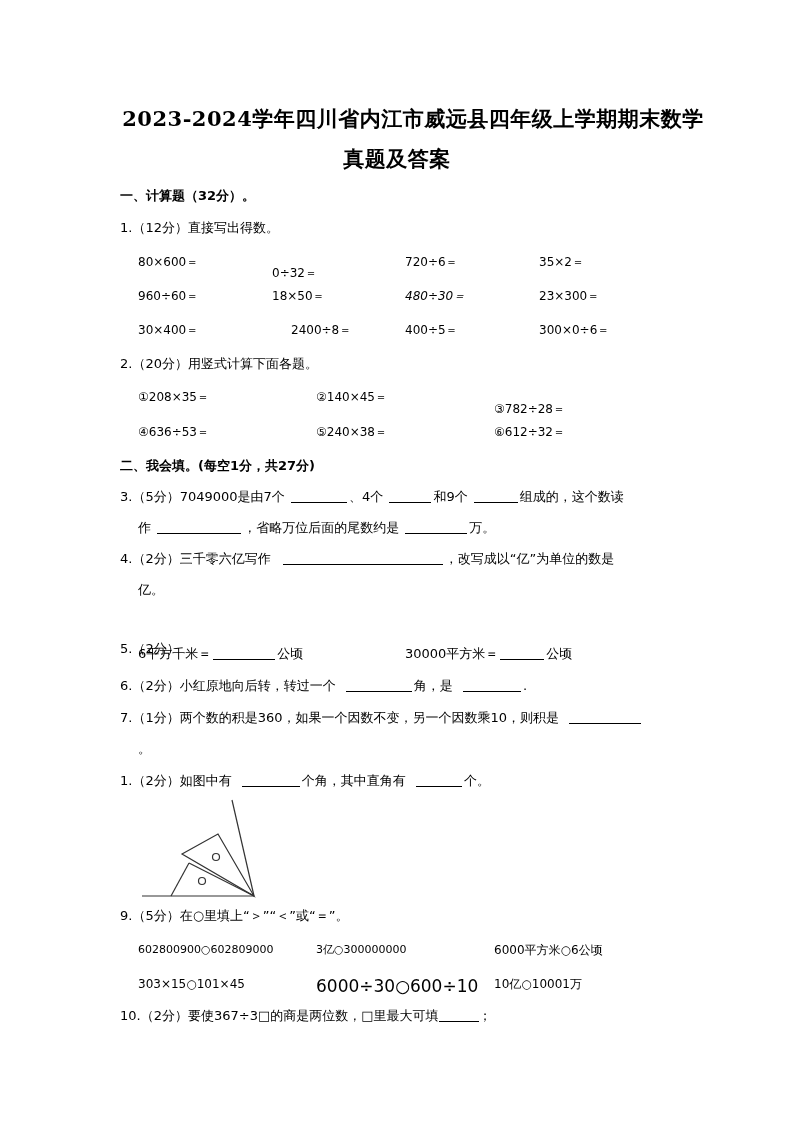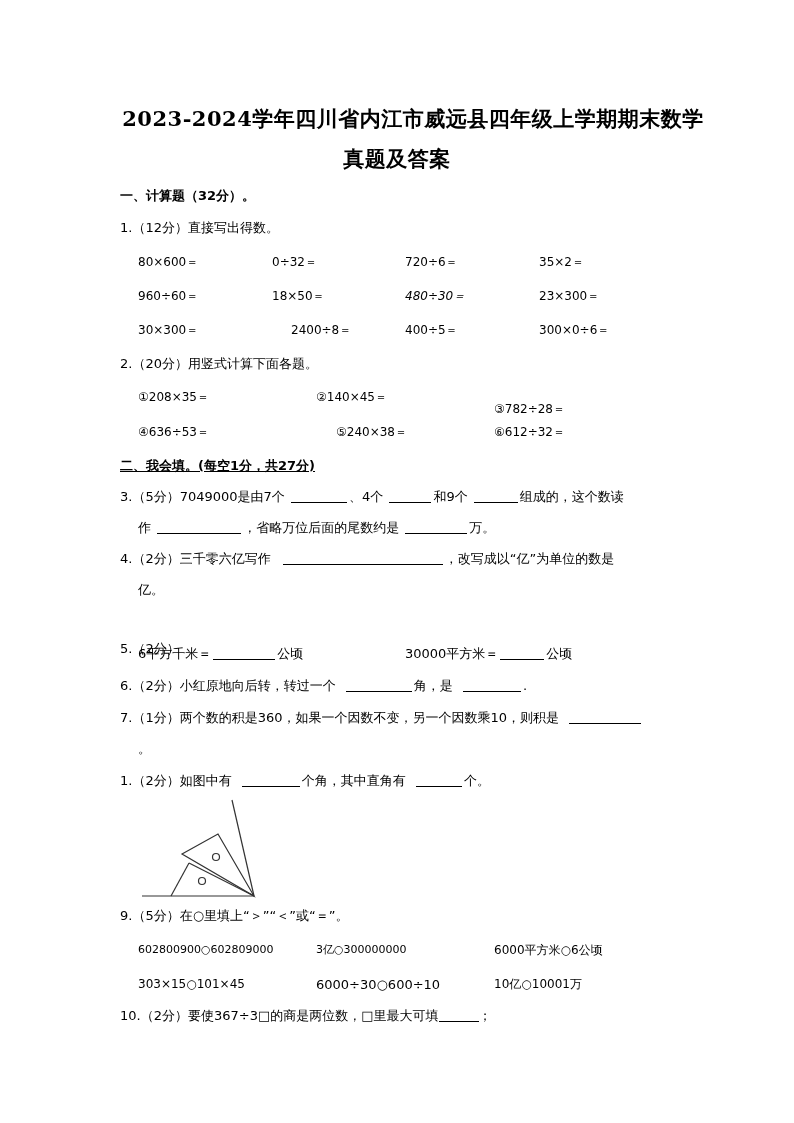--- a/index.html
+++ b/index.html
@@ -16,46 +16,46 @@
 <body>
 
 <div class="abs title" style="top:108px;padding-left:16px;">2023-2024学年四川省内江市威远县四年级上学期期末数学</div>
 <div class="abs title" style="top:148px;">真题及答案</div>
 
 <div class="abs sec" style="top:189px;text-align:right;">一、计算题（32分）。</div>
 <div class="abs q" style="top:221px;">1.（12分）直接写出得数。</div>
 
 <div>
   <div class="abs item" style="top:256px; left:138px;">80×600＝</div>
-  <div class="abs item" style="top:256px; left:272px;">0÷32＝</div>
+  <div class="abs item" style="top:267px; left:272px;">0÷32＝</div>
   <div class="abs item" style="top:256px; left:405px;">720÷6＝</div>
   <div class="abs item" style="top:256px; left:539px;">35×2＝</div>
 
   <div class="abs item" style="top:290px; left:138px;">960÷60＝</div>
   <div class="abs item" style="top:290px; left:272px;">18×50＝</div>
   <div class="abs item" style="top:290px; left:405px;font-style:italic;">480÷30＝</div>
   <div class="abs item" style="top:290px; left:539px;">23×300＝</div>
 
-  <div class="abs item" style="top:324px; left:138px;">30×300＝</div>
+  <div class="abs item" style="top:324px; left:138px;">30×400＝</div>
   <div class="abs item" style="top:324px; left:272px;margin-left:19px;">2400÷8＝</div>
   <div class="abs item" style="top:324px; left:405px;">400÷5＝</div>
   <div class="abs item" style="top:324px; left:539px;">300×0÷6＝</div>
 </div>
 
 <div class="abs q" style="top:357px;">2.（20分）用竖式计算下面各题。</div>
 <div>
   <div class="abs item" style="top:391px; left:138px;">①208×35＝</div>
   <div class="abs item" style="top:391px; left:316px;">②140×45＝</div>
   <div class="abs item" style="top:403px; left:494px;">③782÷28＝</div>
   <div class="abs item" style="top:426px; left:138px;">④636÷53＝</div>
-  <div class="abs item" style="top:426px; left:316px;margin-left:20px;">⑤240×38＝</div>
+  <div class="abs item" style="top:426px; left:316px;">⑤240×38＝</div>
   <div class="abs item" style="top:426px; left:494px;">⑥612÷32＝</div>
 </div>
 
-<div class="abs sec" style="top:459px;text-decoration:underline;">二、我会填。(每空1分，共27分)</div>
+<div class="abs sec" style="top:459px;">二、我会填。(每空1分，共27分)</div>
 
 <div class="abs q" style="top:490px;">
   <span>3.（5分）7049000是由7个</span>
   <span class="blank" style="width:56px;"></span><span>、4个</span>
   <span class="blank" style="width:42px;"></span><span>和9个</span>
   <span class="blank" style="width:44px;"></span><span>组成的，这个数读</span>
 </div>
 <div class="abs q" style="top:521px; left:138px;">
   <span>作</span>
   <span class="blank" style="width:84px;"></span><span>，省略万位后面的尾数约是</span>
@@ -105,19 +105,19 @@
     <circle cx="202" cy="881" r="3.5"></circle>
   </g>
 </svg>
 
 <div class="abs q" style="top:909px;">9.（5分）在○里填上“＞”“＜”或“＝”。</div>
 <div>
   <div class="abs item" style="top:944px; left:138px; font-size:11px;">602800900○602809000</div>
   <div class="abs item" style="top:944px; left:316px; font-size:11px;">3亿○300000000</div>
   <div class="abs item" style="top:944px; left:494px;">6000平方米○6公顷</div>
   <div class="abs item" style="top:978px; left:138px;">303×15○101×45</div>
-  <div class="abs item" style="top:978px; left:316px; font-size:13px;">6000÷30○600÷10</div>
+  <div class="abs item" style="top:978px; left:316px; font-size:17px;">6000÷30○600÷10</div>
   <div class="abs item" style="top:978px; left:494px;">10亿○10001万</div>
 </div>
 
 <div class="abs q" style="top:1009px;">
   <span>10.（2分）要使367÷3□的商是两位数，□里最大可填</span><span class="blank" style="width:40px; margin:0;"></span><span>；</span>
 </div>
 
 </body></html>

